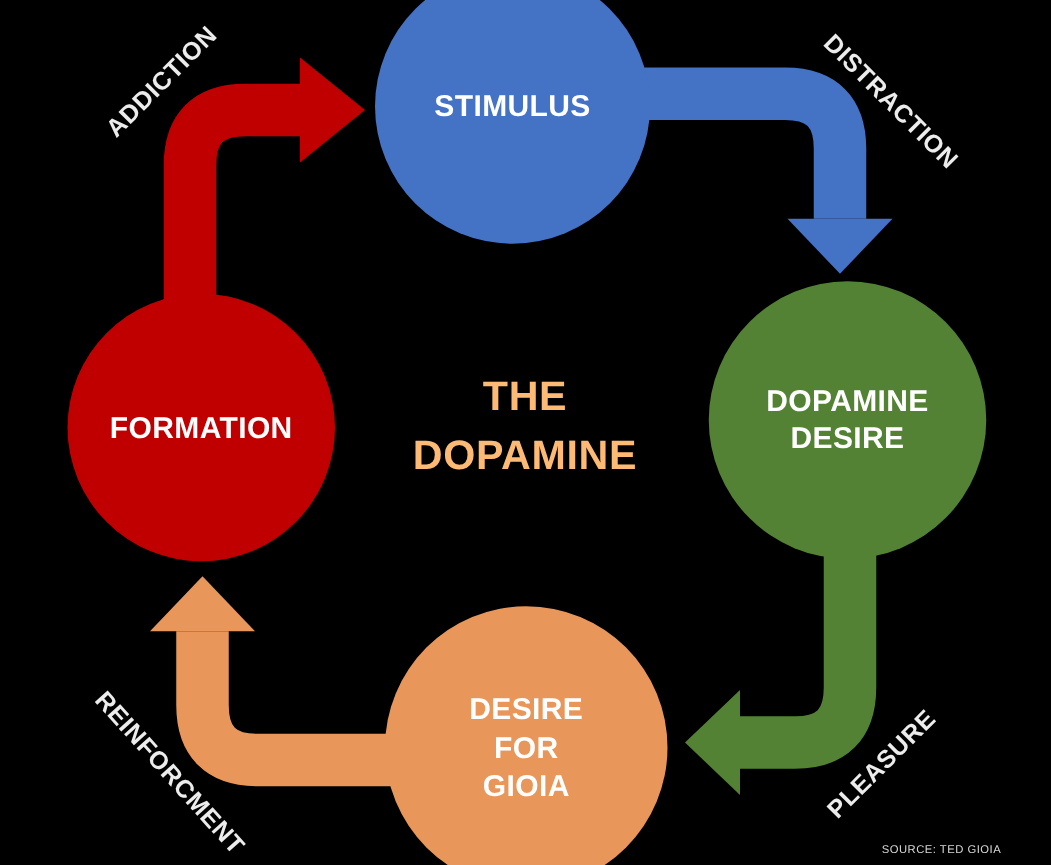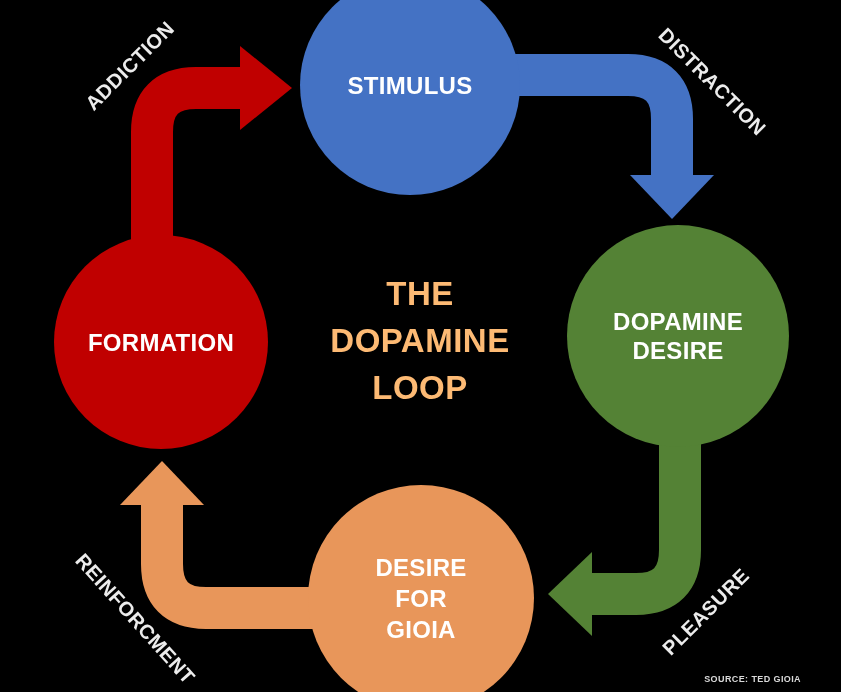--- a/index.html
+++ b/index.html
@@ -71,21 +71,21 @@
   .label-addiction    { left: 130px; top:  66px; transform: translate(-50%,-50%) rotate(-45deg); }
   .label-distraction  { left: 712px; top:  82px; transform: translate(-50%,-50%) rotate(45deg); }
   .label-reinforcment { left: 135px; top: 619px; transform: translate(-50%,-50%) rotate(48deg); }
   .label-pleasure     { left: 706px; top: 612px; transform: translate(-50%,-50%) rotate(-45deg); }
 
   .source-credit {
     position: absolute;
     right: 40px;
     bottom: 8px;
     color: #d9d9d9;
-    font-weight: bold;
+    font-weight: normal;
     font-size: 9px;
     letter-spacing: 0.4px;
     margin-left: 16px;
   }
 </style>
 </head>
 <body>
 
 <div class="canvas">
 
@@ -133,21 +133,20 @@
     <div class="node-label">
       <div>DESIRE</div>
       <div>FOR</div>
       <div>GIOIA</div>
     </div>
   </div>
 
   <div class="center-title">
     <div>THE</div>
     <div>DOPAMINE</div>
-    <div>LOOP</div>
   </div>
 
   <div class="arrow-label label-addiction">ADDICTION</div>
   <div class="arrow-label label-distraction">DISTRACTION</div>
   <div class="arrow-label label-reinforcment">REINFORCMENT</div>
   <div class="arrow-label label-pleasure">PLEASURE</div>
 
   <div class="source-credit">SOURCE: TED GIOIA</div>
 
 </div>

